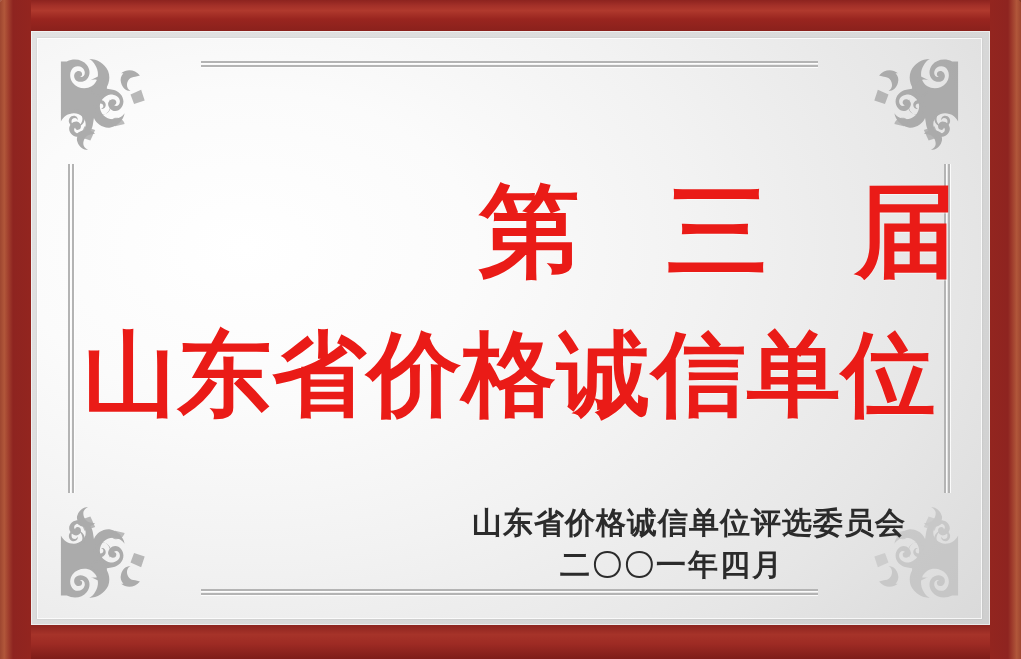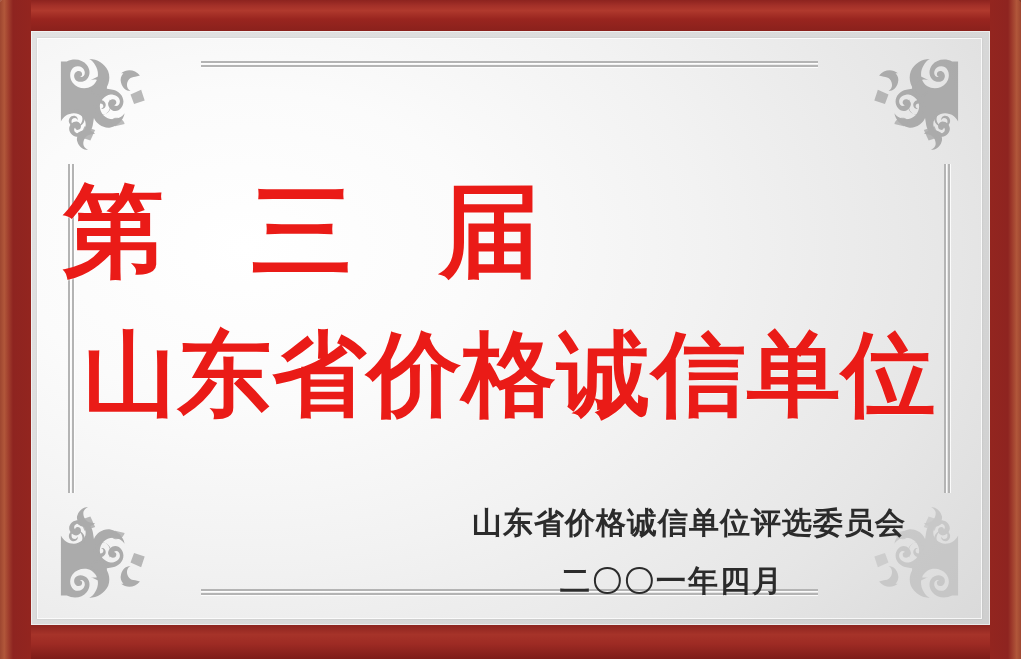--- a/index.html
+++ b/index.html
@@ -132,21 +132,21 @@
   .orn-tl { left: 18px;  top: 14px; }
   .orn-tr { right: 18px; top: 14px; transform: scaleX(-1); }
   .orn-bl { left: 18px;  bottom: 14px; transform: scaleY(-1); }
   .orn-br { right: 18px; bottom: 14px; transform: scale(-1,-1); opacity: .42; }
 
   
   .title-line1 {
     position: absolute;
     left: 0; right: 0;
     top: 140px;
-    text-align: left;
+    text-align: right;
     font-family: "DejaVu Serif", "Liberation Serif", serif;
     font-weight: 700;
     font-size: 101px;
     line-height: 1.05;
     letter-spacing: 26px;
     text-indent: 26px;
     color: #ea1b17;
     text-shadow: 0 1px 0 rgba(255,255,255,.5);
     white-space: nowrap;
   }
@@ -182,21 +182,21 @@
     line-height: 1.28;
     letter-spacing: 1px;
     white-space: nowrap;
   }
   .sig-date {
     font-family: "Liberation Sans", "DejaVu Sans", sans-serif;
     font-weight: 700;
     font-size: 30px;
     line-height: 1.28;
     letter-spacing: 2px;
-    margin-top: 20px;
+    margin-top: 4px;
     white-space: nowrap;
   }
 </style>
 </head>
 <body>
 
 <div class="plaque">
 
   <div class="frame-outer"></div>
   <div class="frame-top-sheen"></div>

